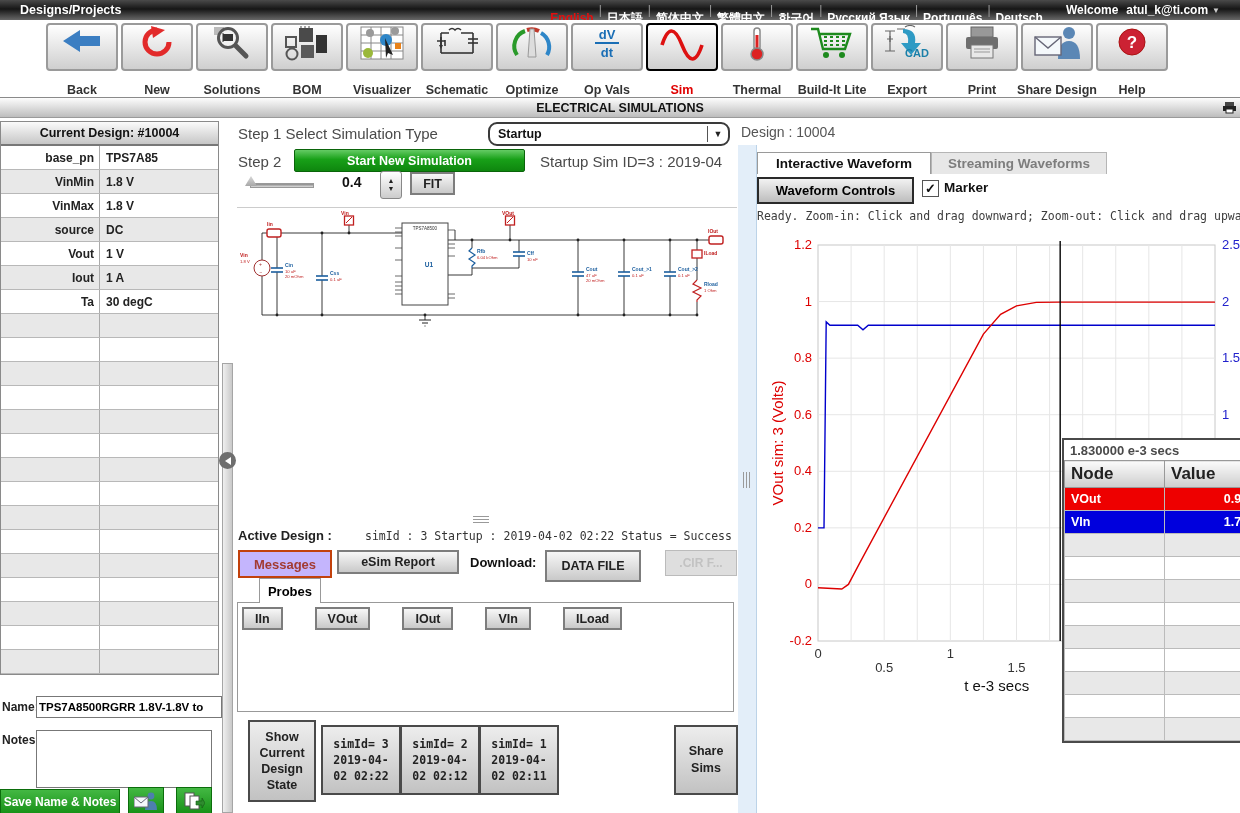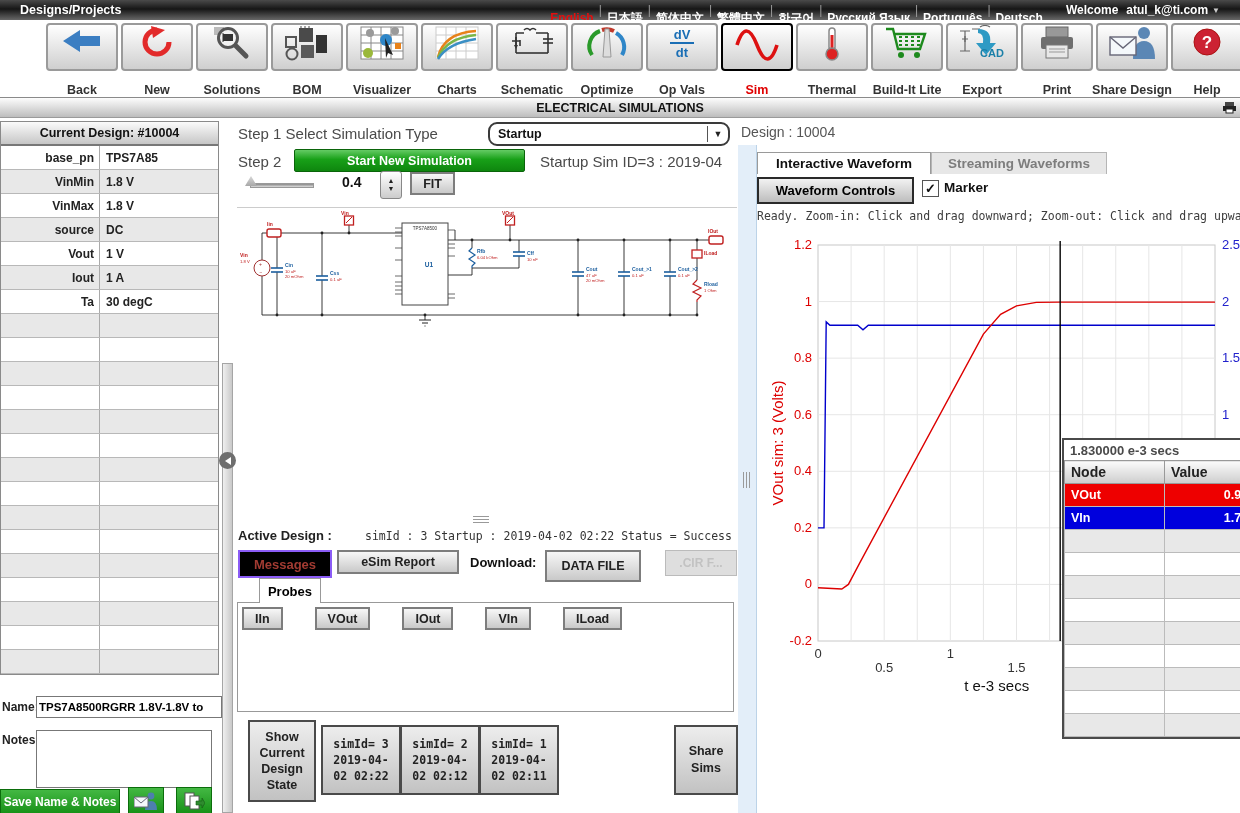--- a/index.html
+++ b/index.html
@@ -81,21 +81,21 @@
   #slider-val{left:105px;top:55px;font-weight:bold;font-size:14px;color:#111;}
   #stepper{left:143px;top:52px;width:20px;height:26px;border:1px solid #888;border-radius:3px;
     background:linear-gradient(#fff,#ccc);display:flex;flex-direction:column;align-items:center;justify-content:center;cursor:pointer;}
   #stepper span{font-size:7px;line-height:8px;color:#222;}
   .btn3d{background:linear-gradient(#f7f7f7,#c9c9c9);border:2px solid #7d7d7d;font-weight:bold;
     font-size:12.5px;color:#222;display:flex;align-items:center;justify-content:center;box-sizing:border-box;cursor:pointer;}
   #fitbtn{left:173px;top:53px;width:45px;height:23px;}
   #mid-hr{left:0;top:88px;width:500px;border-top:1px solid #ccc;}
   #activeline-label{left:1px;top:409px;font-weight:bold;font-size:13px;color:#222;}
   #activeline-text{left:128px;top:410px;font-family:"DejaVu Sans Mono",monospace;font-size:11.5px;color:#333;}
-  #msgbtn{left:1px;top:431px;width:90px;height:24px;background:#000000;border:2px solid #8b5cf6;
+  #msgbtn{left:1px;top:431px;width:90px;height:24px;background:#c4b5fd;border:2px solid #c2410c;
     color:#a23b32;font-weight:bold;font-size:13px;display:flex;align-items:center;justify-content:center;cursor:pointer;}
   #esimbtn{left:100px;top:431px;width:122px;height:24px;}
   #dllabel{left:233px;top:436px;font-weight:bold;font-size:13px;color:#111;}
   #datafilebtn{left:308px;top:431px;width:96px;height:32px;}
   #cirbtn{left:428px;top:431px;width:70px;height:24px;background:#dedede;border:1px solid #bbb;
     color:#c2c2c2;font-weight:bold;font-size:12px;display:flex;align-items:center;justify-content:center;white-space:nowrap;overflow:hidden;}
   #probestab{left:6px;top:459px;width:62px;height:25px;background:#fff;border:1px solid #999;border-bottom:none;
     display:flex;align-items:center;justify-content:center;font-weight:bold;font-size:13px;z-index:2;box-sizing:border-box;margin-left:16px;}
   #probesbox{left:0;top:483px;width:497px;height:110px;border:1px solid #999;box-sizing:border-box;background:#fff;}
   #probesrow{left:5px;top:488px;display:flex;}
@@ -121,21 +121,21 @@
     display:flex;align-items:center;justify-content:center;font-size:13px;font-weight:bold;color:#111;cursor:pointer;}
   #markerlbl{left:187px;top:61px;font-weight:bold;font-size:13.5px;color:#111;}
   #wstatus{left:0;top:90px;font-family:"DejaVu Sans Mono",monospace;font-size:11.5px;color:#3c3c3c;white-space:nowrap;}
 
   #chart{left:757px;top:226px;}
 
   
   #popup{left:1062px;top:438px;width:216px;background:#fff;border:2px solid #4a4a4a;z-index:5;box-sizing:border-box;}
   #popup .time{font-weight:bold;font-size:13px;color:#4a4a4a;padding:3px 6px 2px;}
   #mtable{width:100%;border-collapse:collapse;table-layout:fixed;}
-  #mtable th{background:linear-gradient(#fbfbfb,#cdcdcd);font-weight:bold;font-size:14px;color:#222;
+  #mtable th{background:linear-gradient(#fbfbfb,#cdcdcd);font-weight:bold;font-size:17px;color:#222;
     text-align:left;padding:3px 6px;border:1px solid #999;height:16px;}
   #mtable td{font-size:12.5px;font-weight:bold;border:1px solid #bbb;padding:3px 6px;height:16px;box-sizing:content-box;}
   #mtable .nodecell{color:#fff;}
   #mtable .valcell{color:#fff;text-align:right;}
   #mtable tr.erow:nth-child(odd) td{background:#e8e8e8;}
 </style>
 </head>
 <body>
 
 <div id="topbar" class="abs">
@@ -229,39 +229,20 @@
           </g>
           <circle cx="11" cy="8" r="4" fill="#9a9a9a"></circle>
           <circle cx="36" cy="6" r="4" fill="#9a9a9a"></circle>
           <circle cx="27" cy="15" r="6" fill="#2e86c8"></circle>
           <rect x="36" y="18" width="6" height="6" fill="#e8821a"></rect>
           <circle cx="9" cy="28" r="5" fill="#9ab83a"></circle>
           <path d="M26 13 L34 30 L29 28 L27 33 Z" fill="#222"></path>
         </svg>
       </span>
       <span class="lb">Visualizer</span>
-    </div>
-    <div class="tool">
-      <span class="ic">
-        <svg width="46" height="36" viewBox="0 0 46 36">
-          <g stroke="#ccc" stroke-width="1">
-            <rect x="2" y="2" width="42" height="32" fill="#fff"></rect>
-            <line x1="2" y1="10" x2="44" y2="10"></line>
-            <line x1="2" y1="18" x2="44" y2="18"></line>
-            <line x1="2" y1="26" x2="44" y2="26"></line>
-            <line x1="12" y1="2" x2="12" y2="34"></line>
-            <line x1="22" y1="2" x2="22" y2="34"></line>
-            <line x1="32" y1="2" x2="32" y2="34"></line>
-          </g>
-          <path d="M4 32 Q10 8 42 6" stroke="#e8821a" stroke-width="2.5" fill="none"></path>
-          <path d="M4 33 Q12 13 42 10" stroke="#7ab648" stroke-width="2.5" fill="none"></path>
-          <path d="M4 34 Q14 18 42 14" stroke="#3b8fc4" stroke-width="2.5" fill="none"></path>
-        </svg>
-      </span>
-      <span class="lb">Charts</span>
     </div>
     <div class="tool">
       <span class="ic">
         <svg width="44" height="36" viewBox="0 0 44 36">
           <g stroke="#333" stroke-width="1.6" fill="none">
             <path d="M6 8 L14 8 M14 5 Q17 2 20 5 Q23 2 26 5 M26 8 L38 8"></path>
             <line x1="6" y1="8" x2="6" y2="28"></line>
             <line x1="38" y1="8" x2="38" y2="28"></line>
             <line x1="6" y1="28" x2="38" y2="28"></line>
             <line x1="10" y1="15" x2="10" y2="21"></line>

